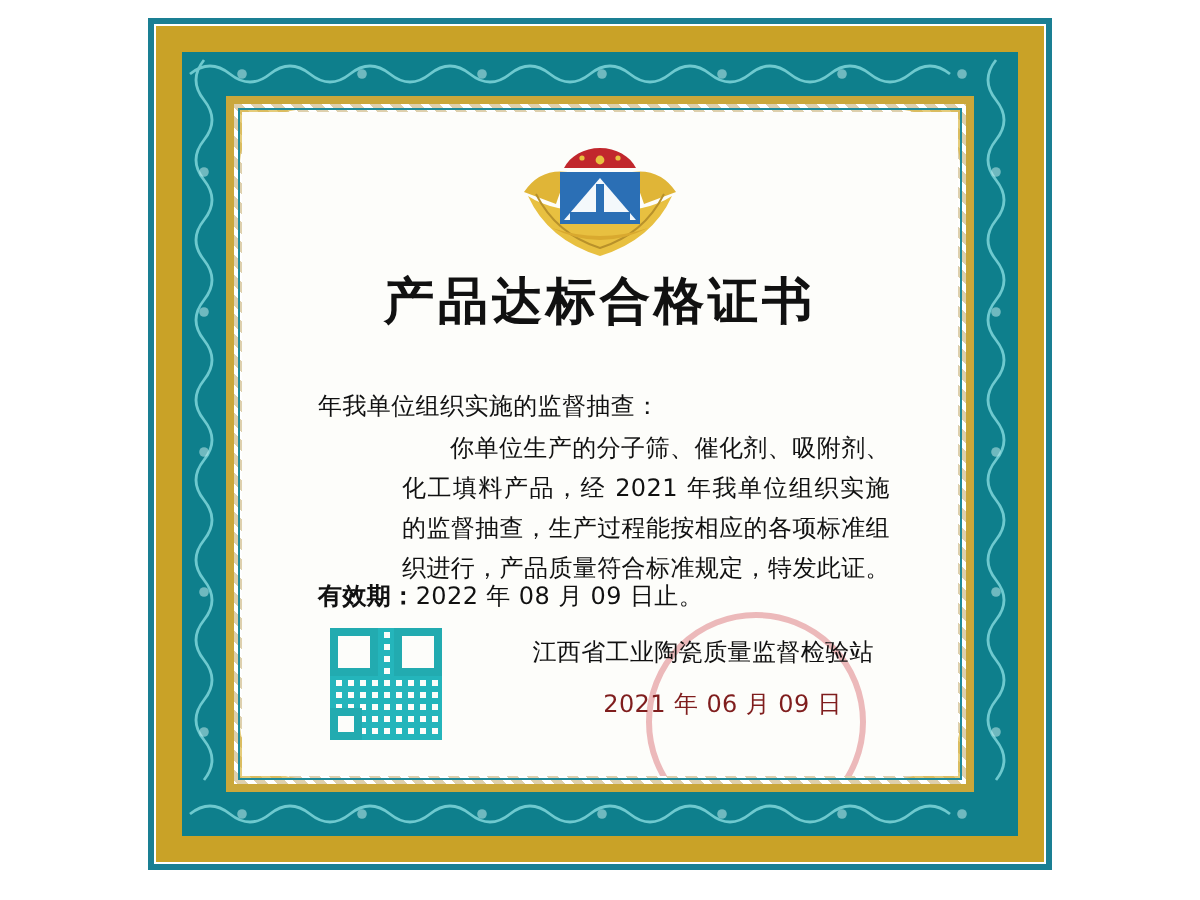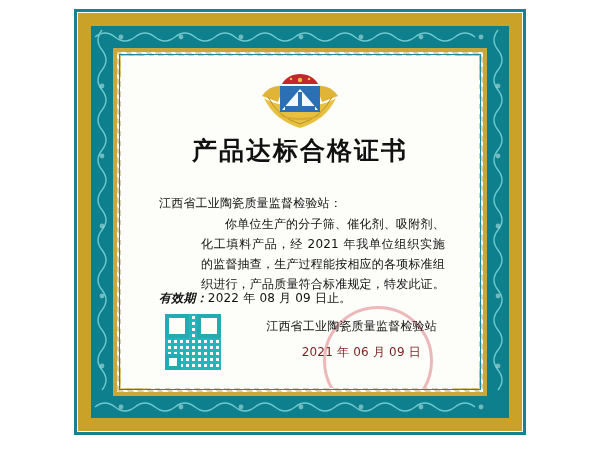--- a/index.html
+++ b/index.html
@@ -107,21 +107,21 @@
     font-size:12px;line-height:20px;color:#111;
     text-align:justify;
     text-indent:24px;
     letter-spacing:.2px;
     margin-left:42px;
   }
   .valid{
     position:absolute;left:38px;top:234px;
     font-size:12px;color:#111;letter-spacing:.2px;
   }
-  .valid b{font-weight:bold;font-style:italic;}
+  .valid b{font-weight:bold;}
   .issuer{
     position:absolute;right:42px;top:262px;
     font-size:12px;color:#111;letter-spacing:.2px;
     position:absolute;
   }
   .issue-date{
     position:absolute;right:58px;top:288px;
     font-size:12px;color:#7f1d1d;letter-spacing:.2px;
   }
   
@@ -236,21 +236,21 @@
           <path d="M30 40 L48 19 L66 40 Z" fill="#ffffff" opacity="0.95"></path>
           <rect x="33" y="36" width="30" height="4" fill="#2b6fb5"></rect>
           <rect x="46" y="22" width="4" height="18" fill="#2b6fb5"></rect>
           <path d="M24 44 q24 8 48 0 q-24 12 -48 0 z" fill="#d9a92f"></path>
         </g>
       </svg>
 
       <div class="title">产品达标合格证书</div>
 
 
-      <div class="recipient">江西省工业陶瓷质量监督检验站：</div>
+      <div class="recipient">年我单位组织实施的监督抽查：</div>
 
       <div class="body-text">你单位生产的分子筛、催化剂、吸附剂、化工填料产品，经 2021 年我单位组织实施的监督抽查，生产过程能按相应的各项标准组织进行，产品质量符合标准规定，特发此证。</div>
 
       <div class="valid">
         <b>有效期：</b><span>2022 年 08 月 09 日止。</span>
       </div>
 
       <div class="seal"></div>
 
       <div class="issuer">江西省工业陶瓷质量监督检验站</div>

